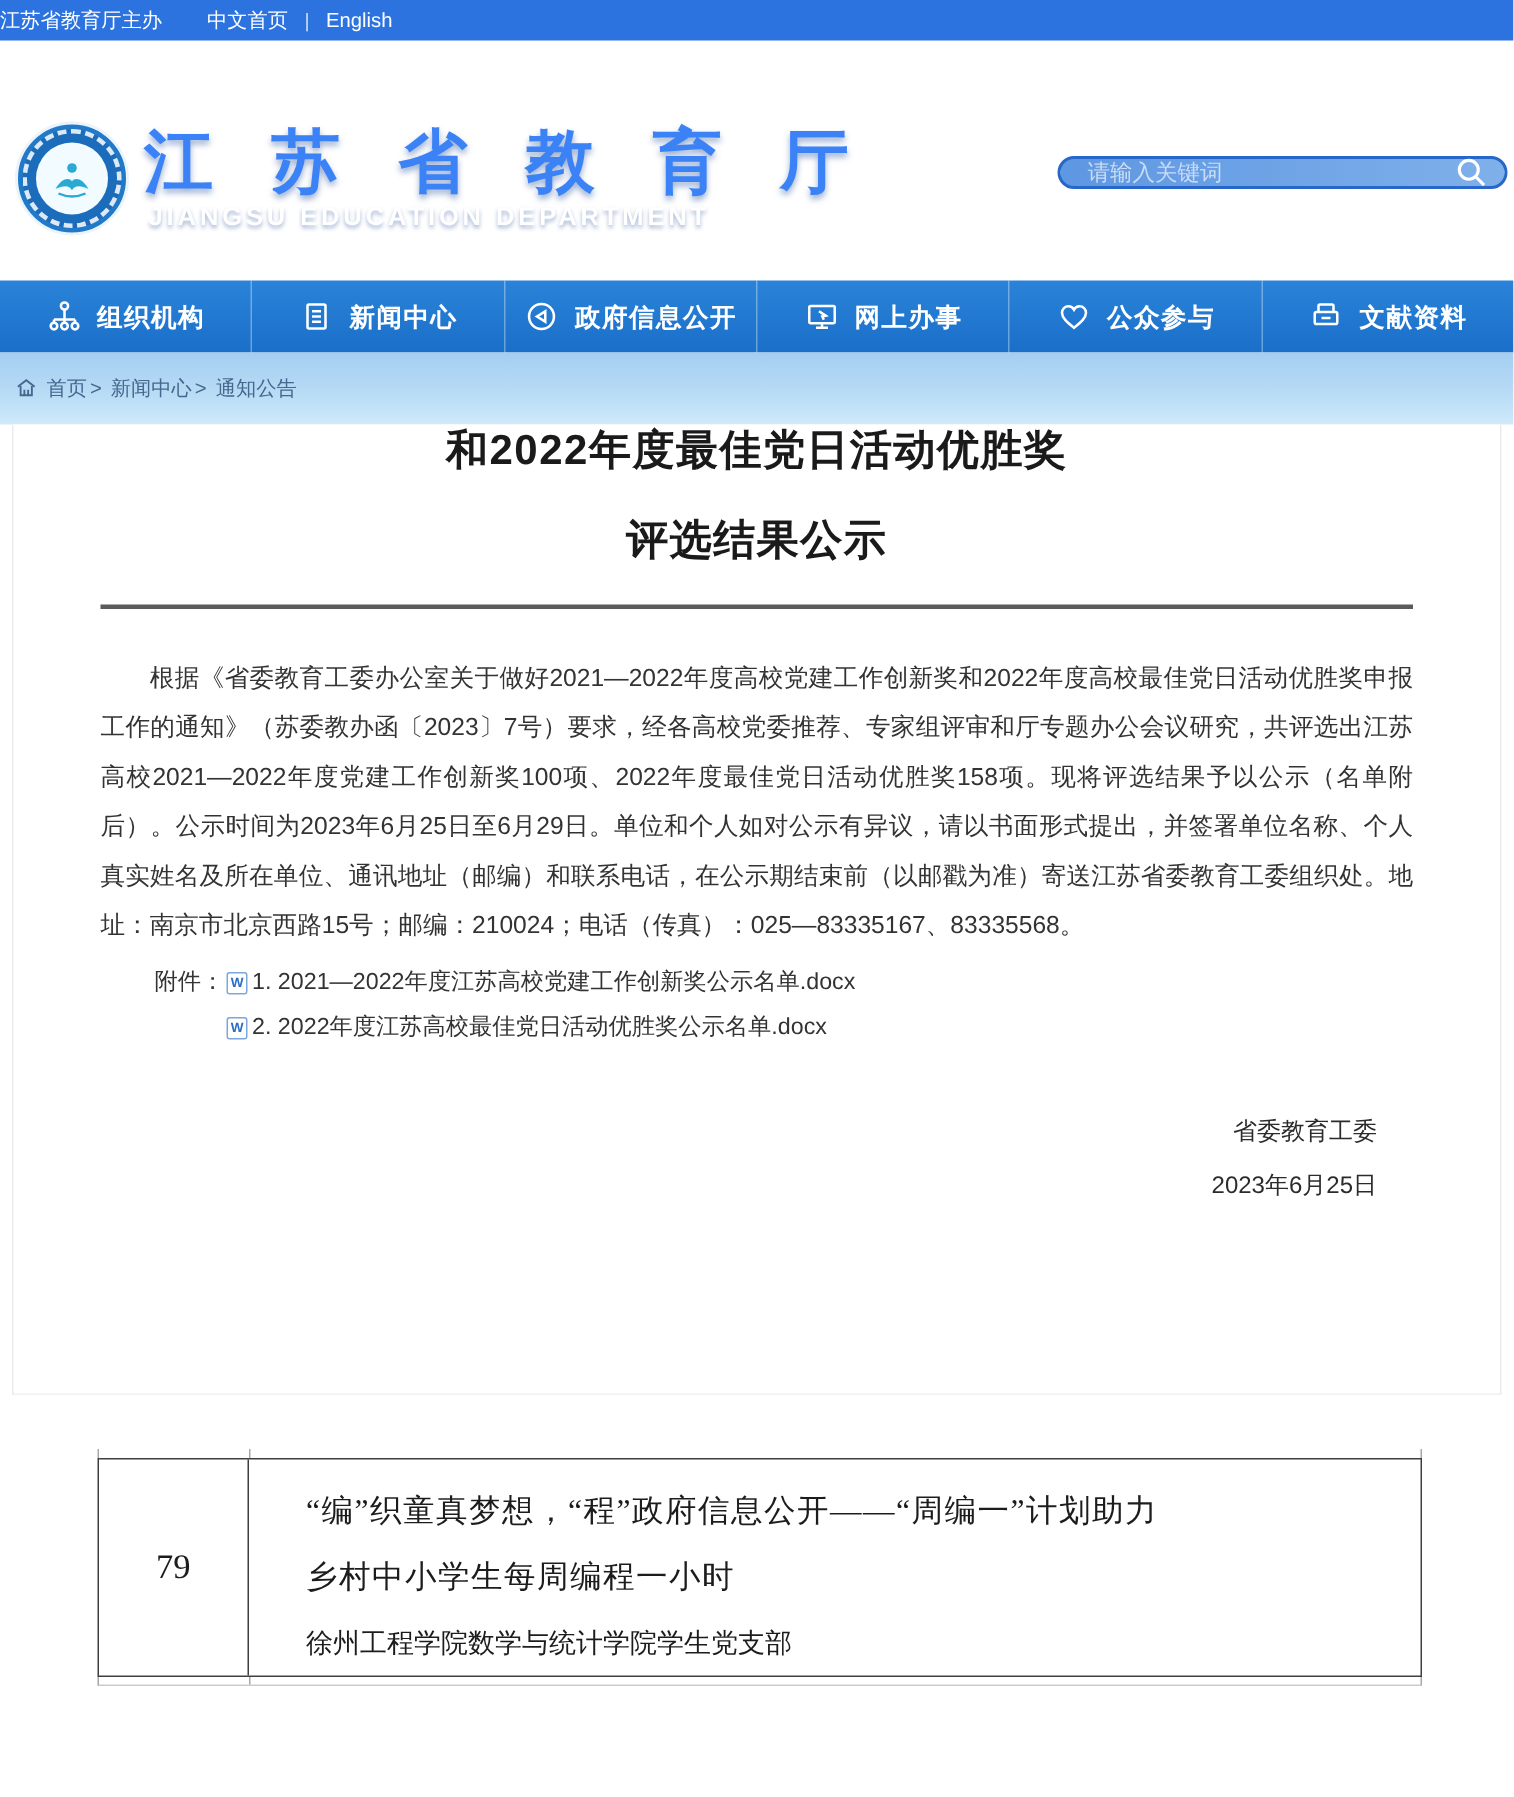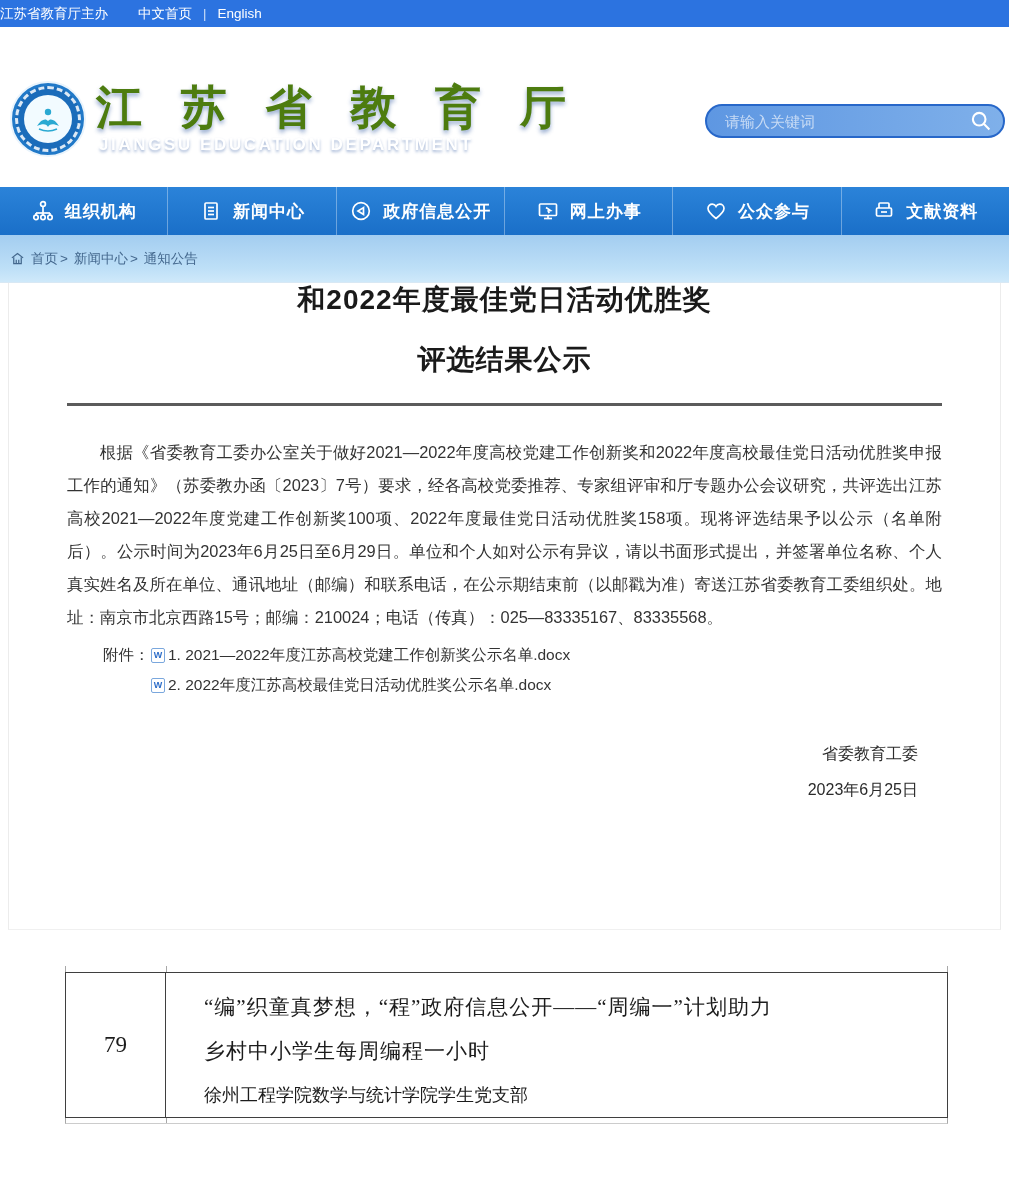--- a/index.html
+++ b/index.html
@@ -15,25 +15,25 @@
 
   
   .header { position:relative; height:160px;
             background:linear-gradient(180deg,#35579e0 0%, #3579e0 0%, #4d92e6 55%, #79b0e9 85%, #93c5f0 100%); }
   .logo { position:absolute; left:10px; top:54px; width:76px; height:76px; border-radius:50%;
           background:#2179c8; border:2px solid #eaf4fc; }
   .logo-mid { position:absolute; inset:3px; border-radius:50%; border:3px dashed rgba(255,255,255,.85);
               background:#1b6cba; }
   .logo-inner { position:absolute; inset:12px; border-radius:50%; background:#f2fbff;
                 display:flex; align-items:center; justify-content:center; }
-  .site-title { position:absolute; left:96px; top:50px; color:#4d7c0f; font-size:46px; font-weight:bold;
+  .site-title { position:absolute; left:96px; top:50px; color:#3b82f6; font-size:46px; font-weight:bold;
                 letter-spacing:13px; white-space:nowrap; text-shadow:0 3px 4px rgba(25,70,150,.45); }
   .site-sub { position:absolute; left:99px; top:108px; color:#fff; font-size:17px; font-weight:bold;
               letter-spacing:2.6px; text-shadow:0 2px 3px rgba(25,70,150,.4); }
-  .search { position:absolute; right:4px; top:77px; width:300px; height:34px; border-radius:17px;
+  .search { position:absolute; right:4px; top:77px; width:300px; height:22px; border-radius:17px;
             border:2px solid #2767c9; background:linear-gradient(90deg,#5e97e2,#7fb0ea);
             display:flex; align-items:center; padding:0 10px 0 18px; }
   .search input { flex:1; border:none; outline:none; background:transparent; color:#eef5ff;
                   font-size:15px; font-family:"Liberation Sans",sans-serif; }
   .search input::placeholder { color:#c9dcf5; }
   .search .mag { cursor:pointer; display:flex; }
 
   
   .nav { height:48px; background:linear-gradient(180deg,#2b83d9,#1a6fc8); display:flex; }
   .nav-item { flex:1; display:flex; align-items:center; justify-content:center; gap:10px;

